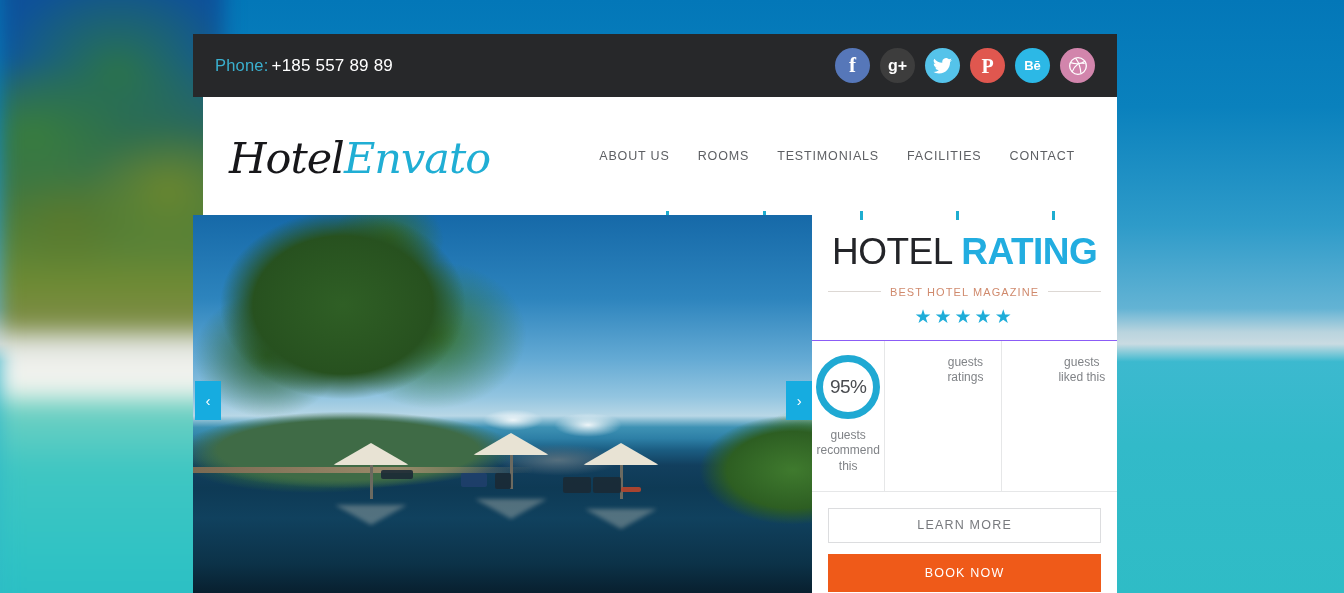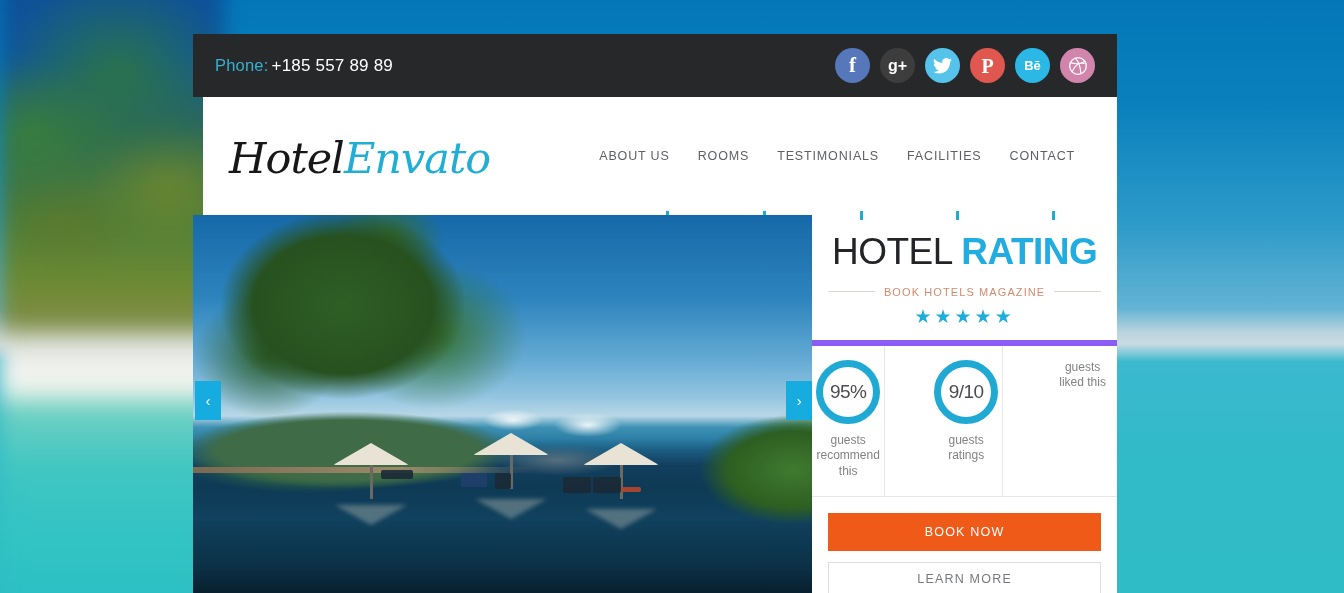--- a/index.html
+++ b/index.html
@@ -284,21 +284,21 @@
   
   .rating-panel {
     width: 318px;
     background: #ffffff;
     display: flex;
     flex-direction: column;
   }
   .rp-head {
     padding: 18px 14px 14px;
     text-align: center;
-    border-bottom: 6px solid #8b5cf6;
+    border-bottom: 1px solid #8b5cf6;
   }
   .rp-title {
     font-size: 37px;
     letter-spacing: -.5px;
     line-height: 1.05;
     white-space: nowrap;
   }
   .rp-title-a { color: #232428; font-weight: 400; }
   .rp-title-b { color: #22ade0; font-weight: 700; }
 
@@ -473,53 +473,50 @@
 
     <div class="rating-panel">
 
       <div class="rp-head">
         <div class="rp-title">
           <span class="rp-title-a">HOTEL</span>
           <span class="rp-title-b">RATING</span>
         </div>
         <div class="rp-sub">
           <span class="rp-sub-line"></span>
-          <span class="rp-sub-text">BOOK HOTELS MAGAZINE</span>
+          <span class="rp-sub-text">BEST HOTEL MAGAZINE</span>
           <span class="rp-sub-line"></span>
         </div>
         <div class="rp-stars">★★★★★</div>
       </div>
 
       <div class="rp-stats">
         <div class="stat">
           <div class="stat-ring">
             <span class="stat-value">95%</span>
           </div>
           <div class="stat-label">
             <div>guests</div>
             <div>recommend this</div>
           </div>
         </div>
         <div class="stat">
-          <div class="stat-ring">
-            <span class="stat-value">9/10</span>
-          </div>
           <div class="stat-label">
             <div>guests</div>
             <div>ratings</div>
           </div>
         </div>
         <div class="stat">
           <div class="stat-label">
             <div>guests</div>
             <div>liked this</div>
           </div>
         </div>
       </div>
 
       <div class="rp-actions">
+        <div class="btn btn-outline">LEARN MORE</div>
         <div class="btn btn-primary">BOOK NOW</div>
-        <div class="btn btn-outline">LEARN MORE</div>
       </div>
 
     </div>
   </div>
 </div>
 
 </body></html>

